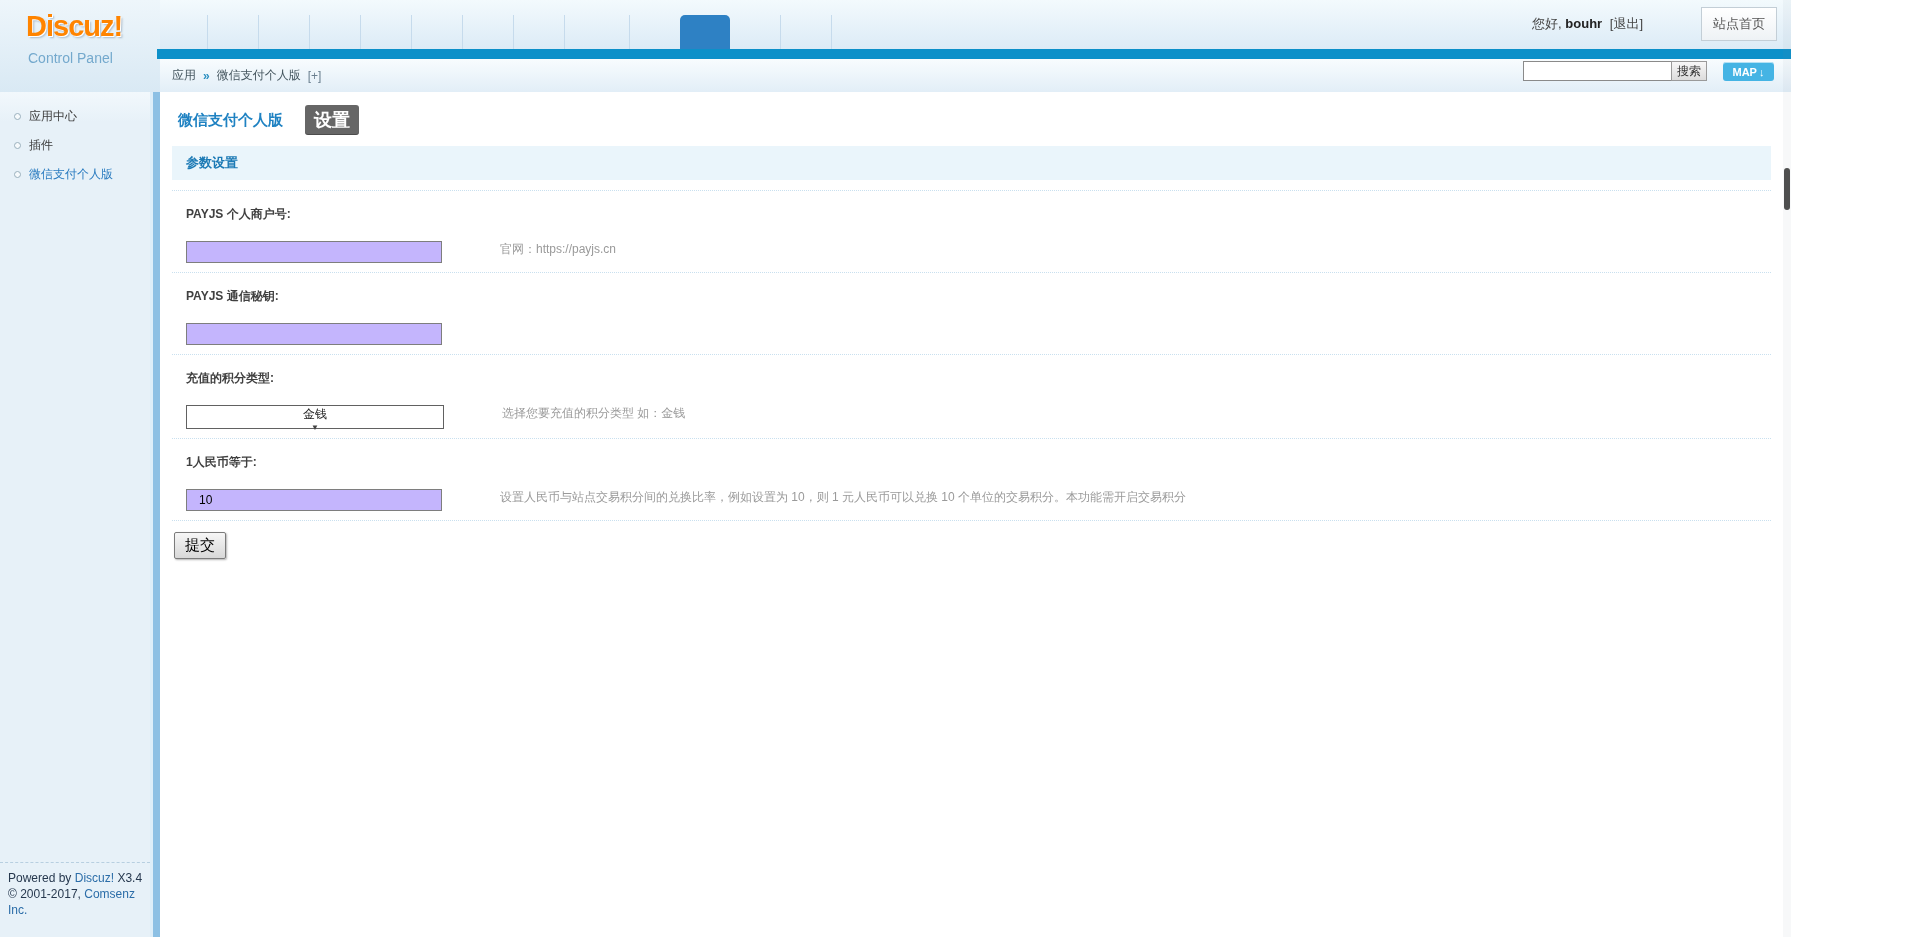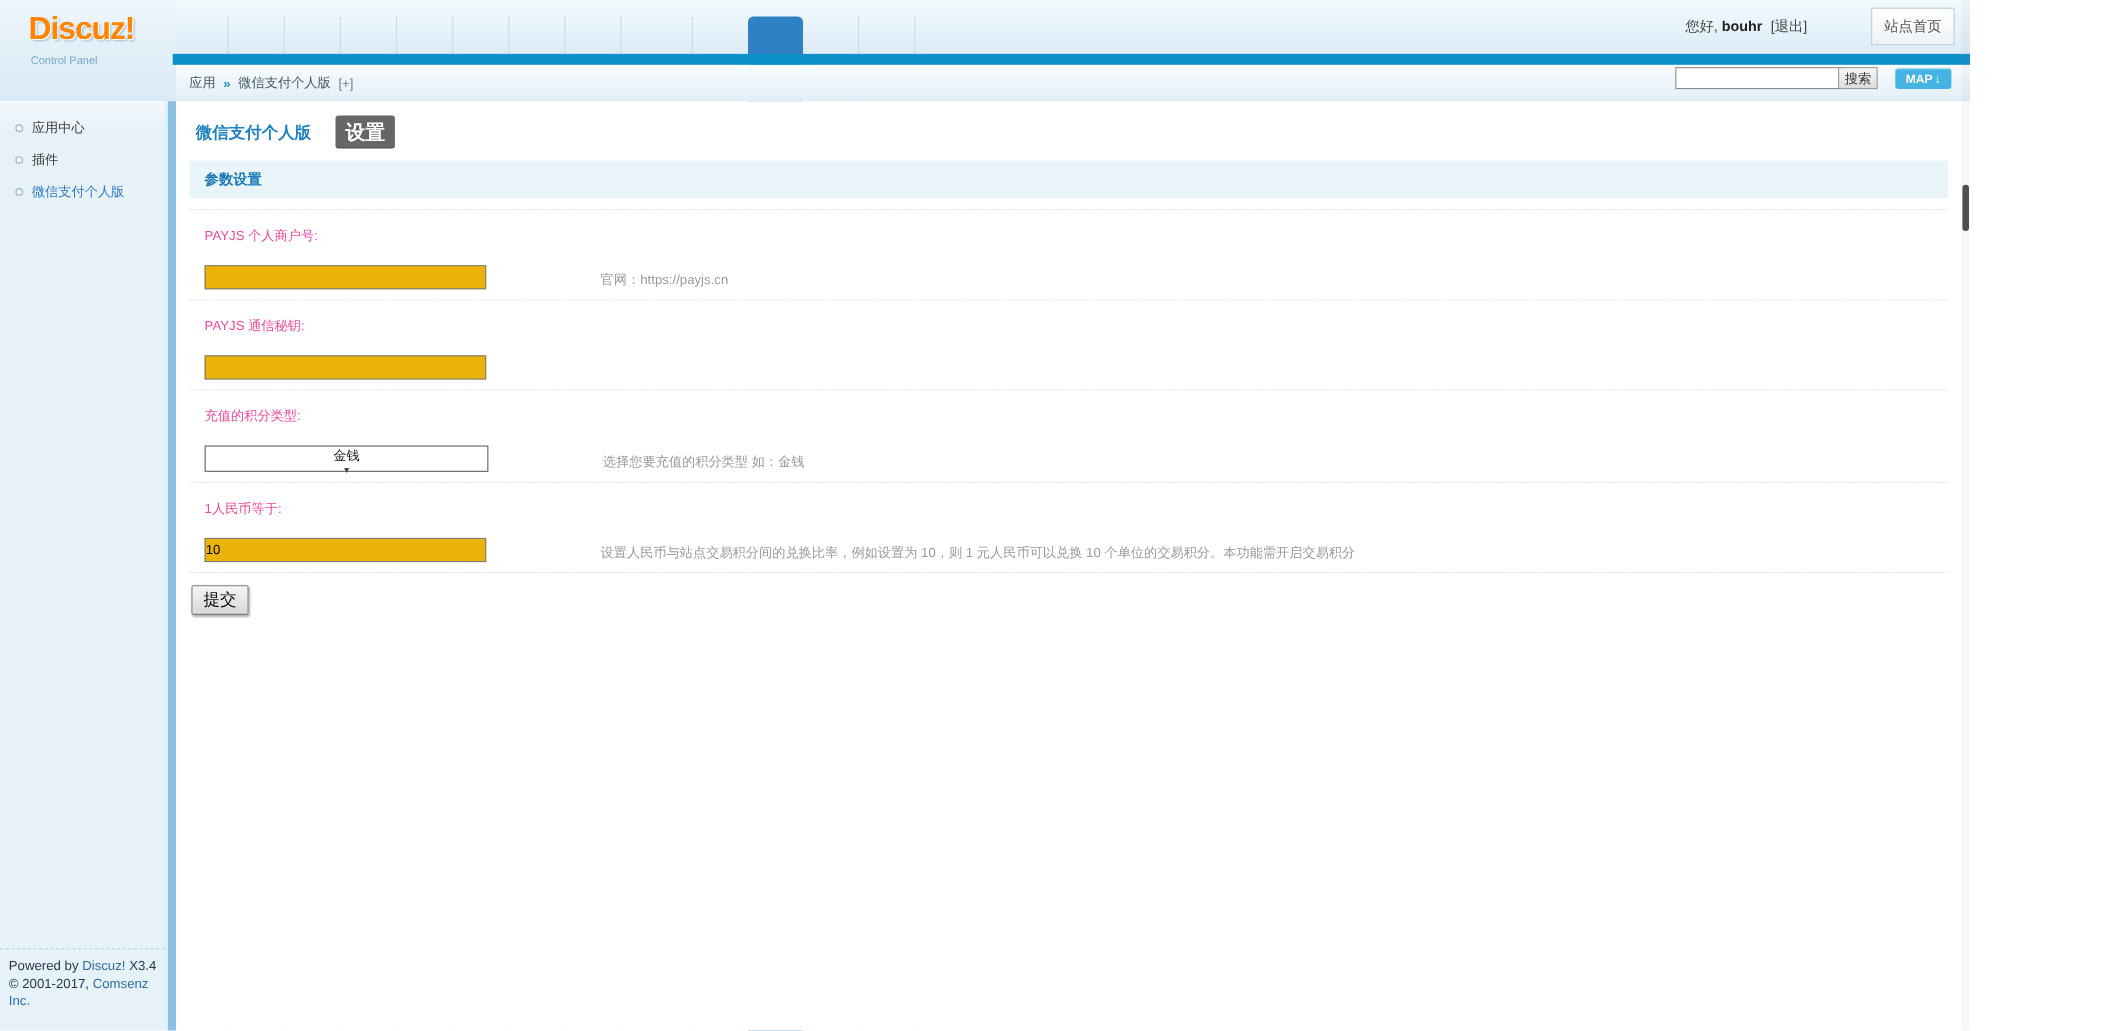--- a/index.html
+++ b/index.html
@@ -4,21 +4,21 @@
 <style>
   * { margin:0; padding:0; box-sizing:border-box; }
   html,body { width:1920px; height:937px; font-family:"Liberation Sans","DejaVu Sans",sans-serif; background:#fff; overflow:hidden; }
   .page { position:relative; width:1791px; height:937px; overflow:hidden; }
 
   
   .logo-area { position:absolute; left:0; top:0; width:160px; height:92px;
     background:linear-gradient(#eef6fb,#d9e9f4); }
   .logo { position:absolute; left:26px; top:10px; font-size:29px; font-weight:bold; letter-spacing:-1px;
     color:#ff8400; text-shadow:1px 1px 0 #ffffff,2px 2px 2px rgba(60,90,120,.35); }
-  .logo-sub { position:absolute; left:28px; top:50px; font-size:10px; color:#74a9cd; }
+  .logo-sub { position:absolute; left:28px; top:50px; font-size:14px; color:#74a9cd; }
 
   .nav-band { position:absolute; left:160px; right:0; top:0; height:49px;
     background:linear-gradient(#f3fafd,#dcebf6); }
   .nav { position:absolute; left:157px; bottom:0; top:15px; display:flex; align-items:stretch; list-style:none; }
   .nav li { display:flex; align-items:center; padding:0 11px; font-size:14px; font-weight:bold;
     color:#2171ae; cursor:pointer; white-space:nowrap; }
   .nav li + li { border-left:1px solid #c6dbec; }
   .nav li.active { background:#2e81c4; color:#fff; border-radius:5px 5px 0 0; border-left:none; }
   .nav li.active + li { border-left:none; }
 
@@ -67,24 +67,24 @@
   .page-title { font-size:15px; font-weight:bold; color:#1f82c2; }
   .settings-btn { margin-left:22px; background:#666; color:#fff; font-size:18px; font-weight:bold;
     padding:3px 9px; border:none; border-radius:3px; cursor:pointer; box-shadow:0 -1px 0 rgba(0,0,0,.25) inset; }
 
   .section-band { margin:15px 20px 0 12px; background:#eaf5fb; padding:8px 0 8px 14px;
     font-size:13px; font-weight:bold; color:#1c7ab5; }
 
   .form-wrap { margin:0 20px 0 12px; }
   .form-group { padding:15px 0 9px 14px; border-bottom:1px dotted #c9e0ef; }
   .form-group:first-child { border-top:1px dotted #c9e0ef; margin-top:10px; }
-  .field-label { font-size:12px; font-weight:normal; color:#ec4899; margin-bottom:18px; }
-  .control-row { display:flex; align-items:flex-end;gap:46px; }
-  .text-field { width:256px; height:22px; border:1px solid #7e7e7e; background:#eab308; font-size:12px;
-    padding:0 0; font-family:"Liberation Sans","DejaVu Sans",sans-serif; }
+  .field-label { font-size:12px; font-weight:bold; color:#404040; margin-bottom:18px; }
+  .control-row { display:flex; align-items:flex-start; }
+  .text-field { width:256px; height:22px; border:1px solid #7e7e7e; background:#c4b5fd; font-size:12px;
+    padding:0 12px; font-family:"Liberation Sans","DejaVu Sans",sans-serif; }
   .select-box { width:258px; height:24px; border:1px solid #616161; background:#fff; display:flex;
     align-items:center; justify-content:space-between; padding:0 6px; font-size:12px; color:#222; cursor:pointer;flex-direction:column; }
   .select-box .chev { font-size:8px; color:#444; }
   .field-help { margin-left:58px; font-size:12px; color:#9a9a9a; }
 
   .submit-btn { margin:11px 0 0 14px; padding:3px 10px; font-size:15px; color:#000;
     border:1px solid #7b7b7b; background:linear-gradient(#f6f6f6,#d8d8d8); border-radius:2px;
     cursor:pointer; box-shadow:1px 1px 2px rgba(0,0,0,.3); font-family:"Liberation Sans","DejaVu Sans",sans-serif; }
 
   

